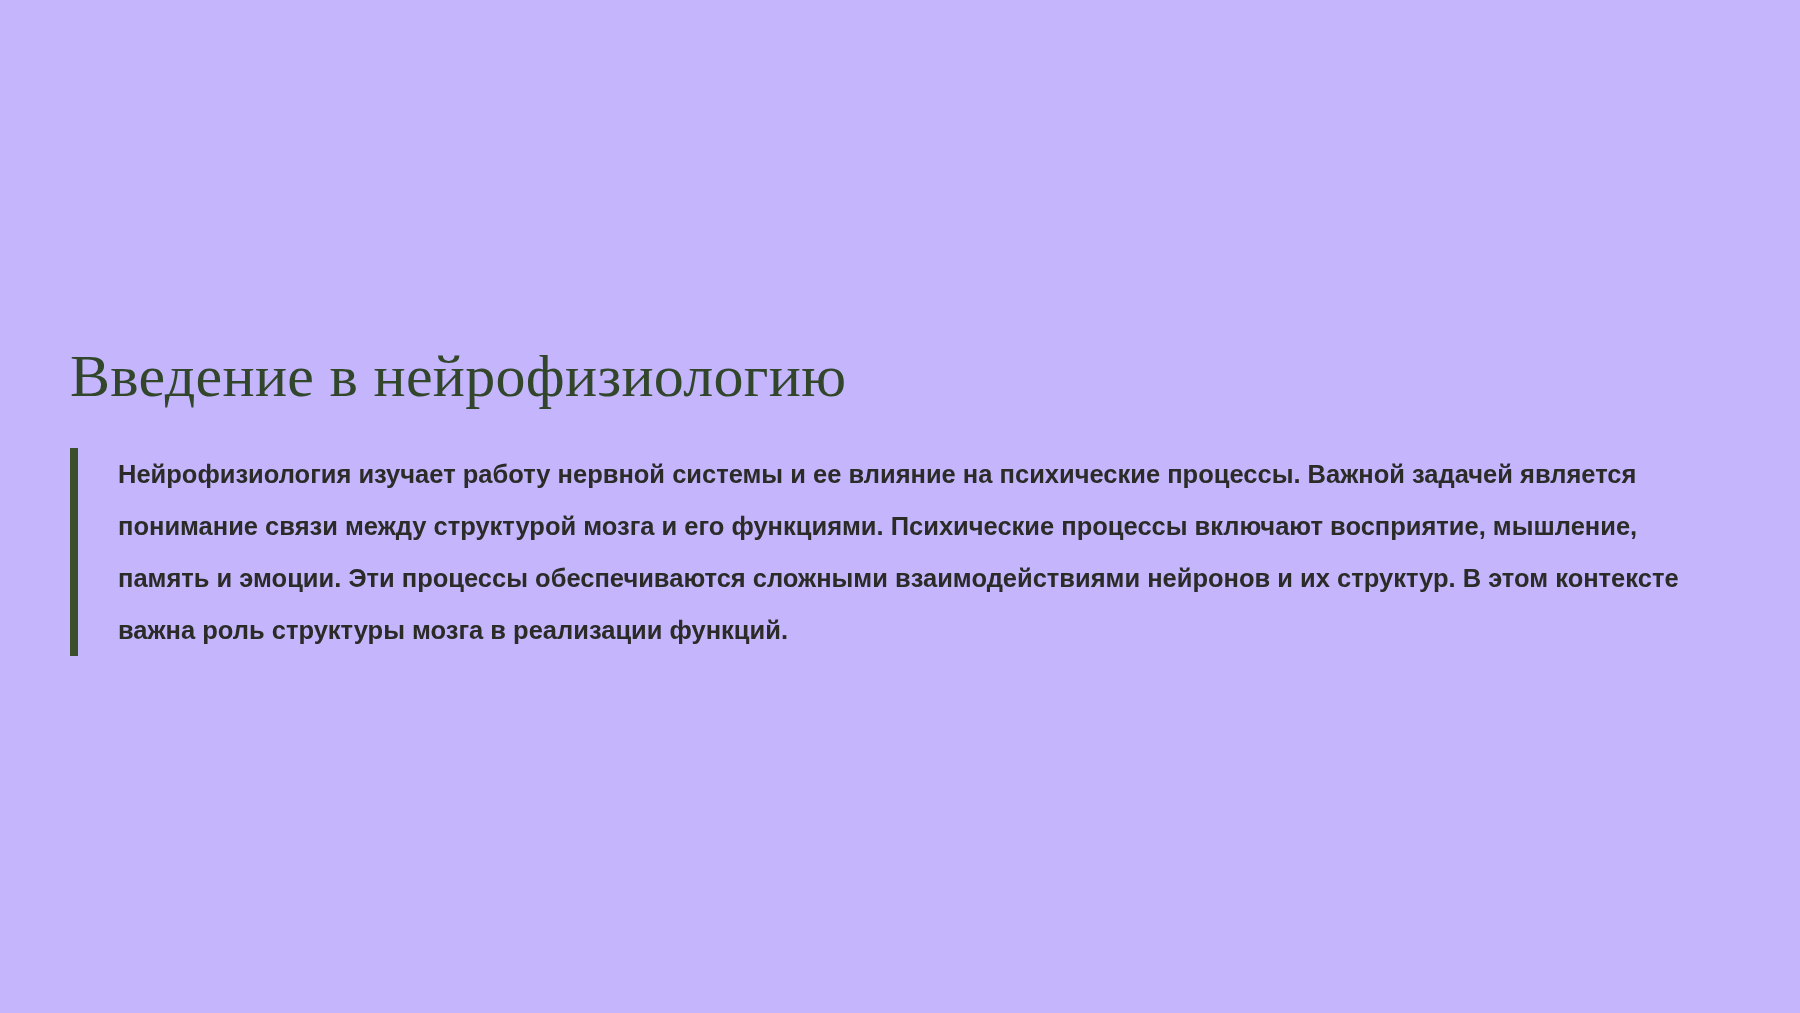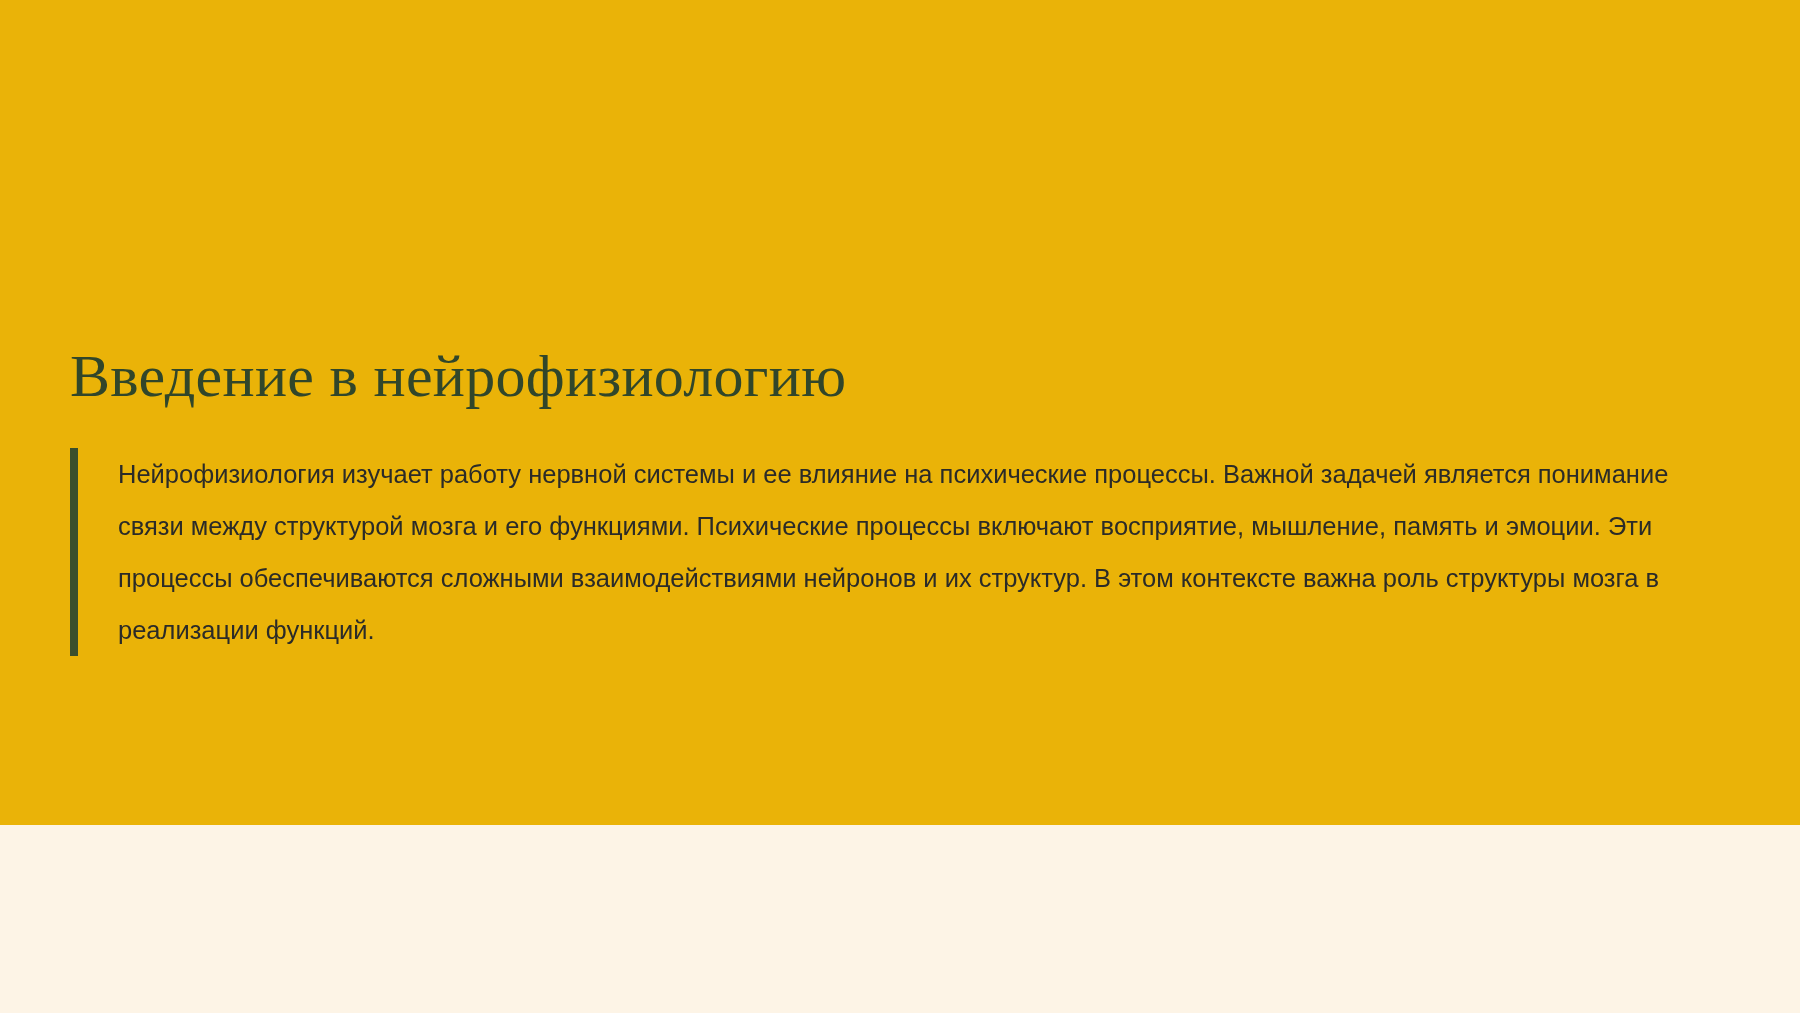--- a/index.html
+++ b/index.html
@@ -11,22 +11,22 @@
     width: 1800px;
     height: 1013px;
     background: #fdf4e6;
     font-family: "Liberation Sans", sans-serif;
     overflow: hidden;
   }
 
   .slide {
     position: relative;
     width: 1800px;
-    height: 825px;
-    background: #eab308;
+    height: 1013px;
+    background: #c4b5fd;
     box-sizing: border-box;
   }
 
   .content-block {
     position: absolute;
     left: 70px;
     top: 343px;
     width: 1640px;
   }
 
@@ -54,21 +54,21 @@
     border-radius: 0;
   }
 
   .body-text {
     margin: 0;
     padding-left: 40px;
     font-family: "Liberation Sans", "DejaVu Sans", sans-serif;
     font-size: 25.5px;
     line-height: 52px;
     color: #2b2b28;
-    font-weight: 400;
+    font-weight: 700;
     max-width: 1600px;
     text-align: left;
   }
 </style>
 </head>
 <body>
 
 <div class="slide">
 
   <div class="content-block">

